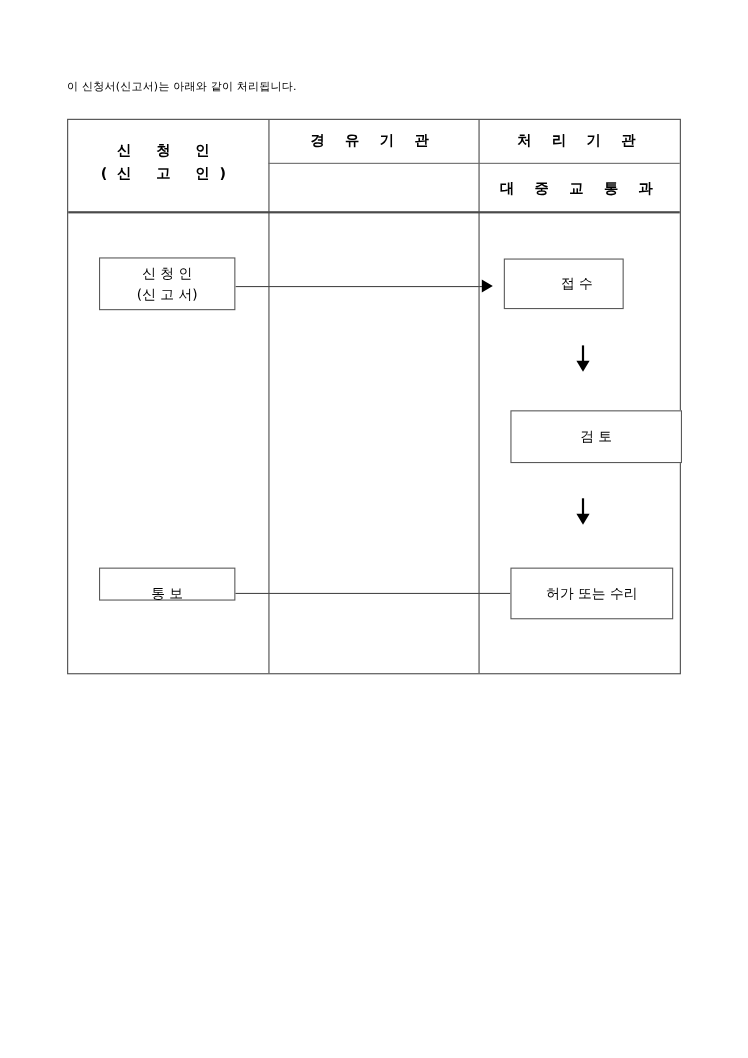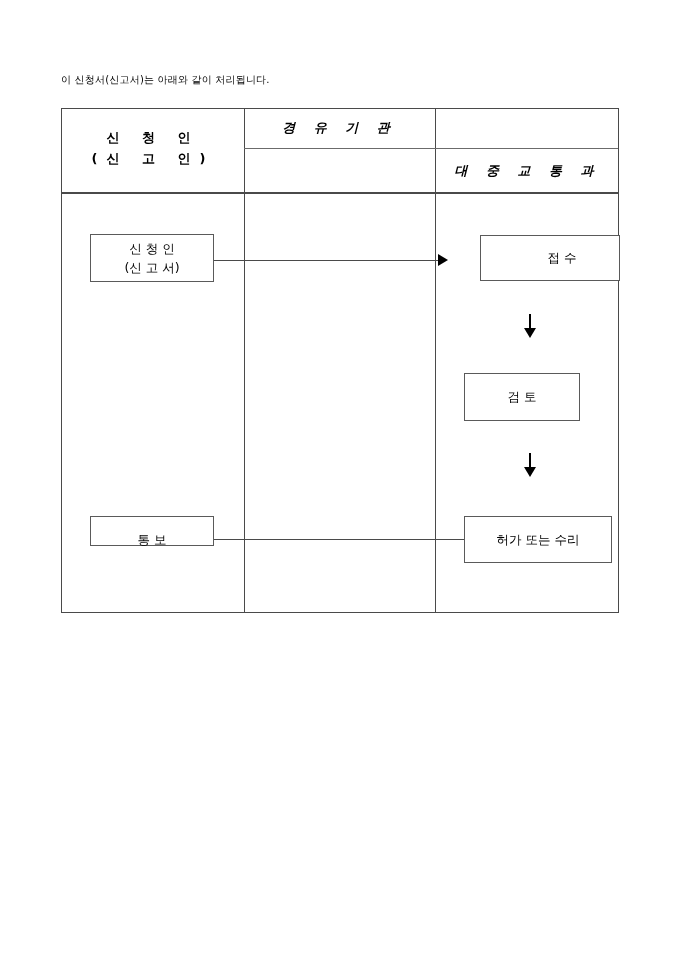--- a/index.html
+++ b/index.html
@@ -98,21 +98,21 @@
     top: 10px;
   }
   
   .hdr-dept {
     left: 373px;
     width: 185px;
     top: 53px;
   }
 
   .sp2 { letter-spacing: 9px; }
-  .sp3 { letter-spacing: 7px; font-style: italic; }
+  .sp3 { letter-spacing: 7px; }
 
   
   .pbox {
     position: absolute;
     box-sizing: border-box;
     border: 1.4px solid #5a5a5a;
     background: #ffffff;
     font-size: 12.5px;
     text-align: center;
     white-space: nowrap;
@@ -134,31 +134,31 @@
   
   .box-notify {
     left: 28px;
     top: 407px;
     width: 124px;
     height: 30px;
     line-height: 45px;
   }
   
   .box-receipt {
-    left: 418px;  
+    left: 396px;  
     top: 126px;   
-    width: 140px;
+    width: 109px;
     height: 46px;
     line-height: 44px;
     padding-left: 24px;
   }
   .box-review {
     left: 402px;
     top: 264px;   
-    width: 116px;
+    width: 156px;
     height: 48px;
     line-height: 46px;
   }
   .box-permit {
     left: 402px;
     top: 407px;   
     width: 148px;
     height: 47px;
     line-height: 45px;
   }
@@ -249,20 +249,21 @@
   <div class="col-div c1"></div>
   <div class="col-div c2"></div>
   <div class="hdr-mid"></div>
   <div class="hdr-bottom"></div>
 
   <div class="hdr-label hdr-applicant">
     <span class="sp2">신    청    인</span><br>
     <span class="sp2">(신    고    인)</span>
   </div>
   <div class="hdr-label hdr-via sp3">경  유  기  관</div>
+  <div class="hdr-label hdr-proc sp3">처  리  기  관</div>
   <div class="hdr-label hdr-dept sp3">대 중 교 통 과</div>
 
   <div class="hline conn-apply"></div>
   <div class="arrow-right ah-receipt"></div>
 
   <div class="hline conn-notify"></div>
   <div class="arrow-left ah-notify"></div>
 
   <div class="down-arrow da1">
     <div class="shaft"></div>

